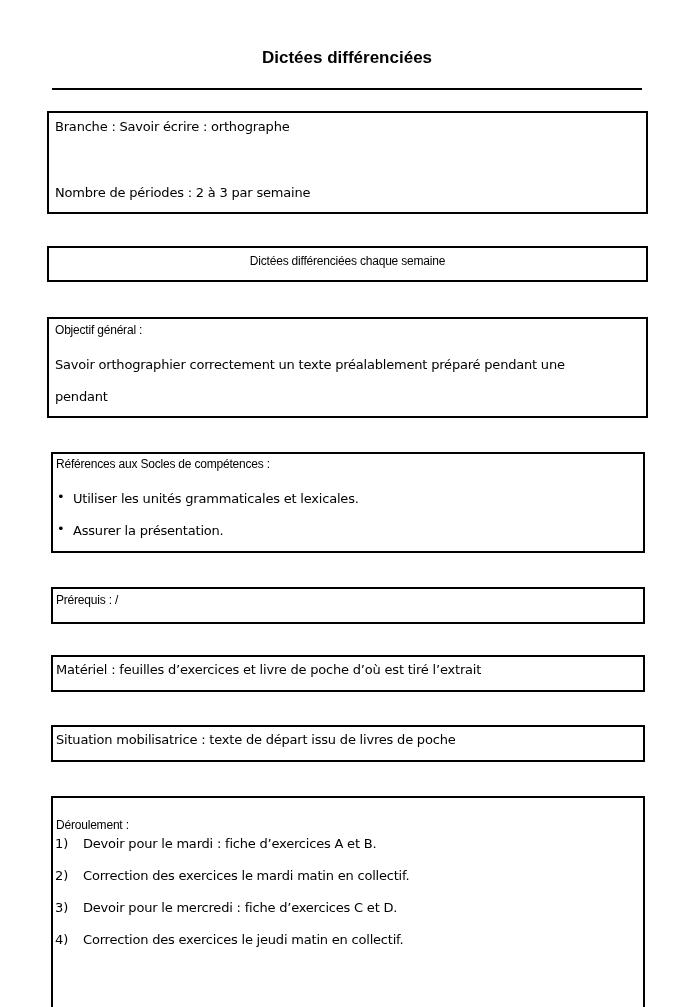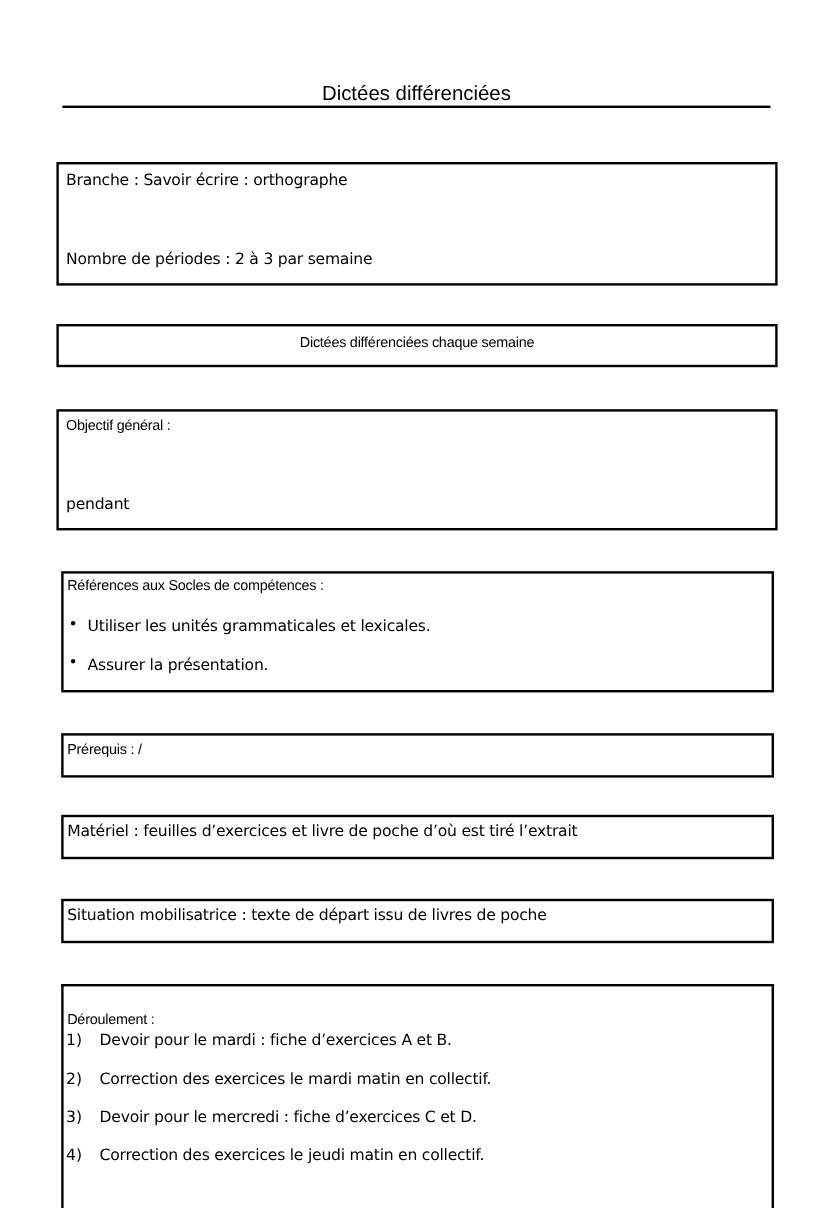--- a/index.html
+++ b/index.html
@@ -1,22 +1,22 @@
 <!DOCTYPE html>
 <html><head>
 <meta charset="utf-8">
 <style>
   html, body { margin:0; padding:0; background:#ffffff; }
   body { width:680px; height:1007px; position:relative; overflow:hidden;
          font-family:"DejaVu Sans", sans-serif; color:#000; }
-  .title { position:absolute; left:52px; width:590px; top:68px; text-align:center;
-           font-family:"Liberation Sans", sans-serif; font-weight:normal; font-size:17px; }
+  .title { position:absolute; left:52px; width:590px; top:48px; text-align:center;
+           font-family:"Liberation Sans", sans-serif; font-weight:bold; font-size:17px; }
   .title-rule { position:absolute; left:52px; width:590px; top:88px; height:0;
                 border-top:2px solid #000; }
-  .box { position:absolute; border:2px solid #000; box-sizing:border-box;margin-top:24px; }
+  .box { position:absolute; border:2px solid #000; box-sizing:border-box; }
   .line { position:absolute; left:6px; font-size:13px; white-space:nowrap; letter-spacing:-0.2px; }
   .lbl { font-family:"Liberation Sans", sans-serif; font-size:12px; }
   .bullet { position:absolute; left:4px; font-size:13px; }
   .num { position:absolute; left:2px; font-size:13px; }
   .centered { left:0; right:0; text-align:center; }
 </style>
 </head>
 <body>
 
 <div>
@@ -27,20 +27,21 @@
     <div class="line" style="top:6px;">Branche : Savoir écrire : orthographe</div>
     <div class="line" style="top:72px;">Nombre de périodes : 2 à 3 par semaine</div>
   </div>
 
   <div class="box" style="left:47px; top:246px; width:601px; height:36px;">
     <div class="line lbl centered" style="top:6px;">Dictées différenciées chaque semaine</div>
   </div>
 
   <div class="box" style="left:47px; top:317px; width:601px; height:101px;">
     <div class="line lbl" style="top:4px;">Objectif général :</div>
+    <div class="line" style="top:38px;">Savoir orthographier correctement un texte préalablement préparé pendant une</div>
     <div class="line" style="top:70px;">pendant</div>
   </div>
 
   <div class="box" style="left:51px; top:452px; width:594px; height:101px;padding-left:20px;">
     <div class="line lbl" style="top:3px; left:3px;">Références aux Socles de compétences :</div>
     <span class="bullet" style="top:35px;">•</span>
     <div class="line" style="top:37px; left:20px;">Utiliser les unités grammaticales et lexicales.</div>
     <span class="bullet" style="top:67px;">•</span>
     <div class="line" style="top:69px; left:20px;">Assurer la présentation.</div>
   </div>

